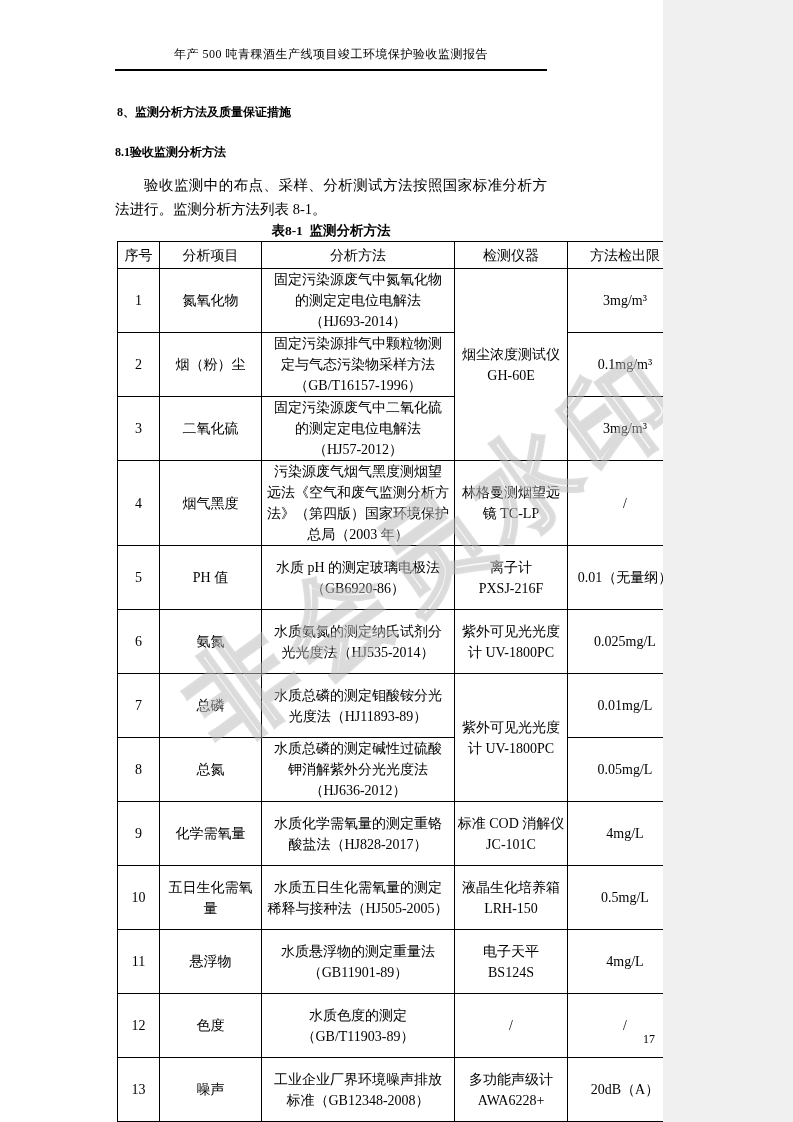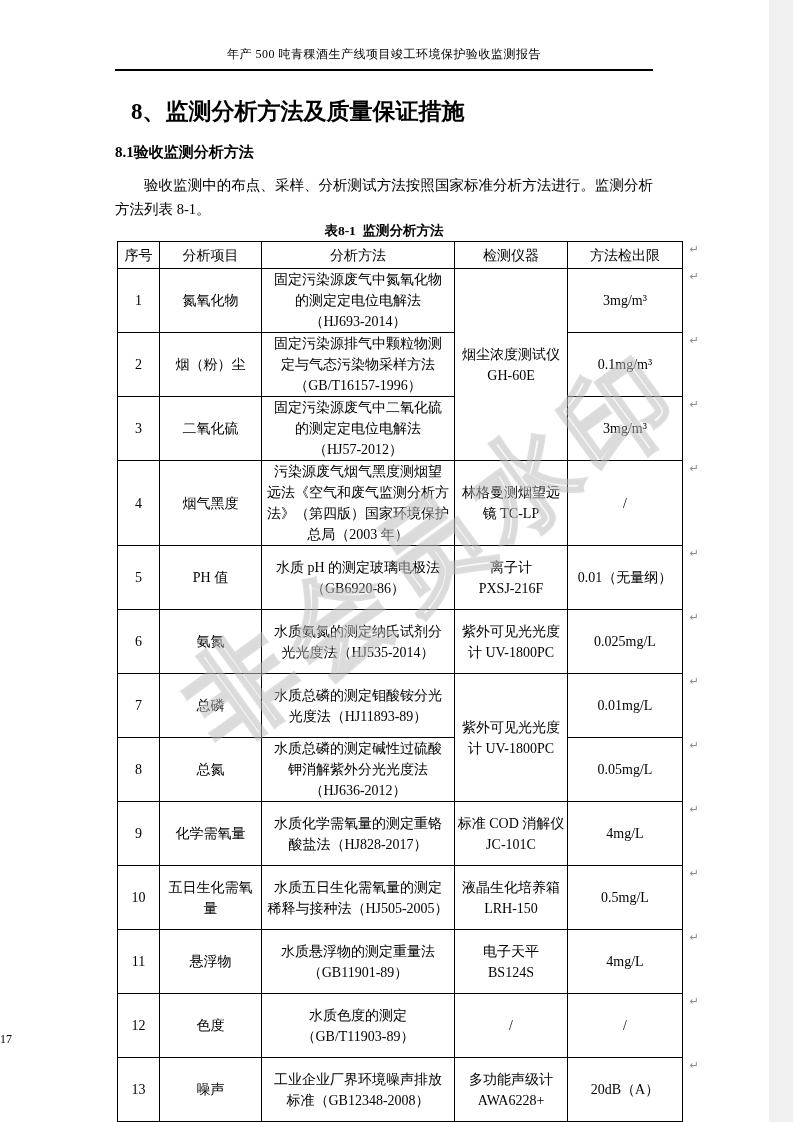--- a/index.html
+++ b/index.html
@@ -5,47 +5,47 @@
   * { box-sizing: border-box; }
   html, body { margin: 0; padding: 0; }
   body {
     width: 793px; height: 1122px;
     background: #f0f0f0;
     font-family: "Liberation Serif", "DejaVu Serif", serif;
     color: #000;
   }
   .page {
     position: relative;
-    width: 769px; height: 1122px;
+    width: 663px; height: 1122px;
     background: #ffffff;
     overflow: hidden;
   }
   .content { margin: 0 116px 0 115px; position: relative; z-index: 2; }
 
   .pg-header-text {
     padding-top: 46px;
     text-align: center;
     font-size: 12px;
     letter-spacing: 0.5px;
   }
   .pg-header-rule {
     margin-top: 6px;
     border-top: 2px solid #000;
     height: 0;
   }
 
   .h1 {
-    margin: 30px 0 0 16px;
-    font-size: 23px;
+    margin: 30px 0 0 2px;
+    font-size: 12px;
     font-weight: bold;
     line-height: 22px;
   }
   .h2 {
     margin: 19px 0 0 0;
-    font-size: 15px;
+    font-size: 12px;
     font-weight: bold;
     line-height: 20px;
   }
   .body-para {
     margin: 11px 0 0 0;
     font-size: 14.5px;
     line-height: 24px;
     text-align: justify;
     text-indent: 2em;
   }
@@ -93,21 +93,21 @@
     top: 2px;
     font-size: 11px;
     line-height: 11px;
     color: #8a8a96;
     font-family: "DejaVu Sans", sans-serif;
     white-space: nowrap;
   }
   .page-number {
     position: absolute;
     top: 1032px; left: 0; right: 8px;
-    text-align: left;
+    text-align: right;
     font-size: 12px;
     z-index: 2;
   }
 
   .watermark {
     position: absolute;
     left: 158px; top: 662px;
     z-index: 3;
     transform: rotate(-36deg);
     transform-origin: 0 0;

